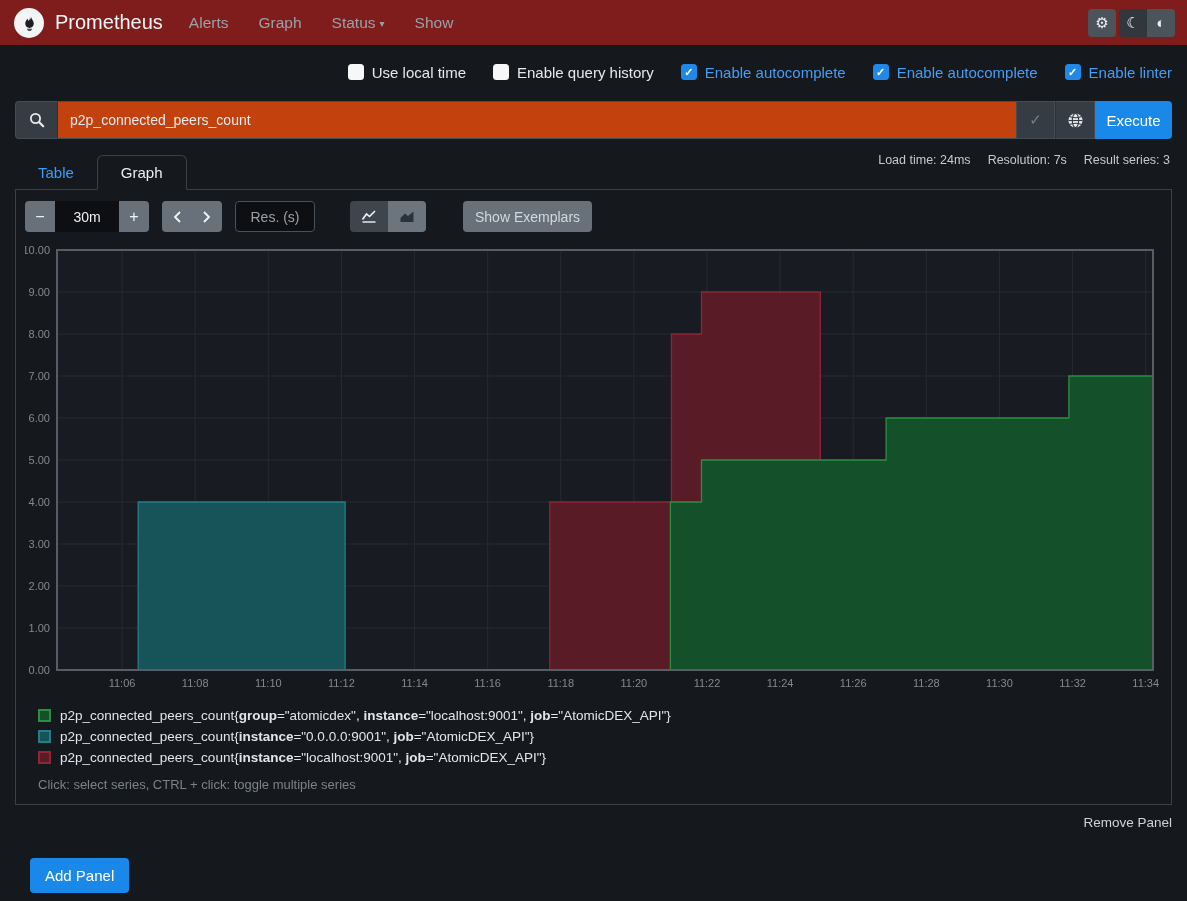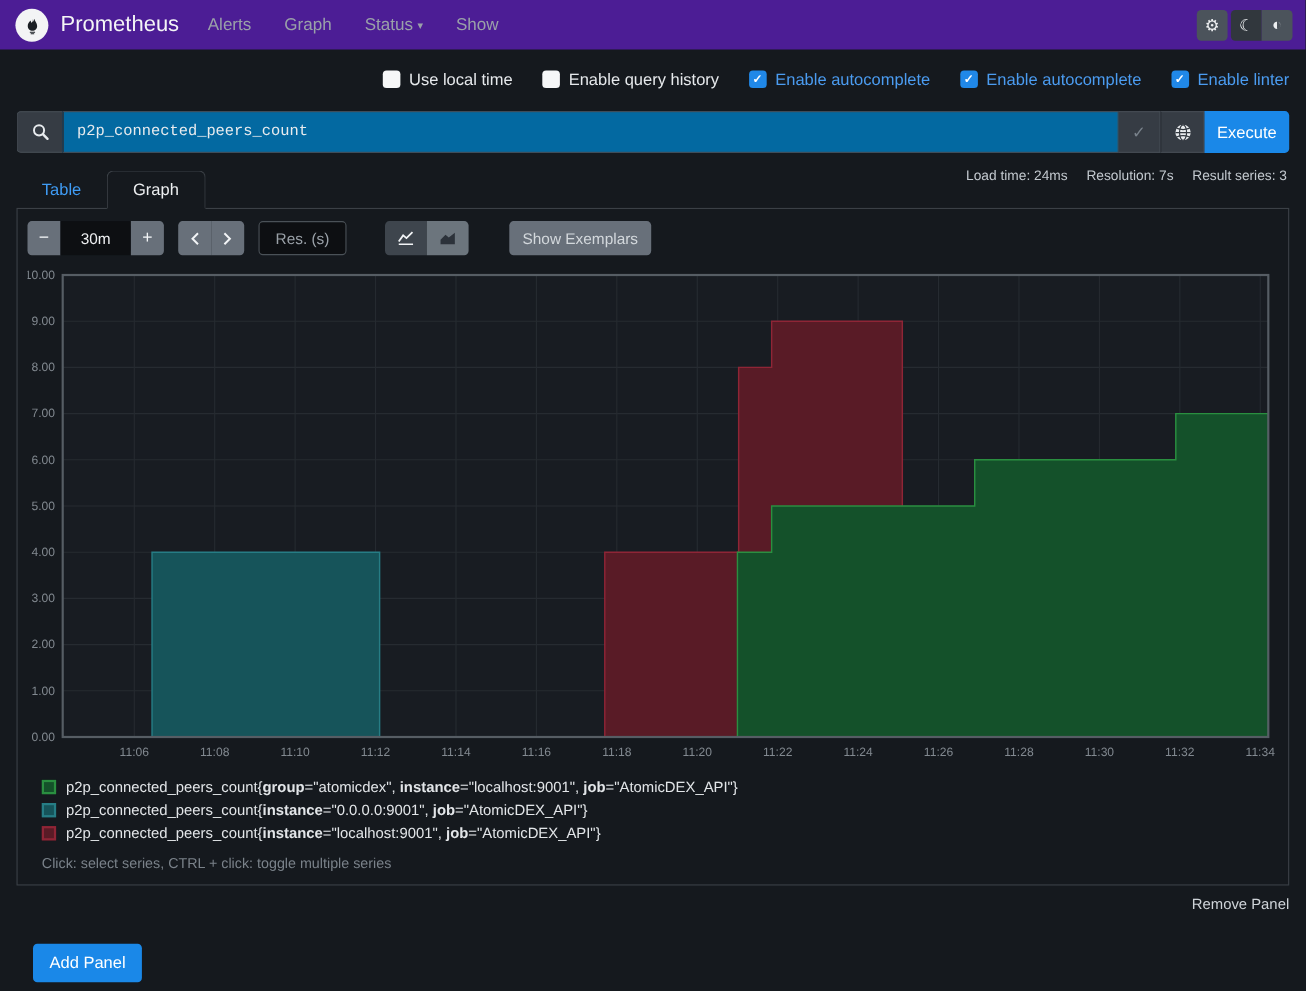--- a/index.html
+++ b/index.html
@@ -1,21 +1,21 @@
 <!DOCTYPE html>
 <html><head>
 <meta charset="utf-8">
 <title>Prometheus</title>
 <style>
   * { margin:0; padding:0; box-sizing:border-box; }
   html,body { width:1187px; height:901px; background:#15191e; overflow:hidden;
     font-family:"Liberation Sans", sans-serif; color:#e9ecef; }
 
   
-  .navbar { height:45px; background:#4c1d95; display:flex; align-items:center; padding:0 12px 0 14px; }
+  .navbar { height:45px; background:#7f1d1d; display:flex; align-items:center; padding:0 12px 0 14px; }
   .brand { display:flex; align-items:center; gap:11px; margin-right:26px; cursor:pointer; }
   .brand-logo { width:30px; height:30px; border-radius:50%; background:#f3f4f5; display:flex; align-items:center; justify-content:center; }
   .brand-logo svg { width:19px; height:19px; fill:#1b1f24; }
   .brand-title { font-size:20px; color:#f4f5f6; }
   .nav-links { display:flex; align-items:center; gap:30px; flex:1; }
   .nav-link { color:#9aa1a9; font-size:15.5px; cursor:pointer; }
   .nav-link .caret { font-size:10px; position:relative; top:-1px; margin-left:4px; }
   .theme-group { display:flex; align-items:center; }
   .tbtn { width:28px; height:28px; display:flex; align-items:center; justify-content:center;
           background:#4b535b; color:#eef0f2; font-size:15px; cursor:pointer; border:none; }
@@ -32,22 +32,22 @@
               align-items:center; justify-content:center; }
   .opt.checked .box { background:#2088e8; }
   .opt .box .mark { display:none; color:#fff; font-size:11px; line-height:1; font-weight:bold; }
   .opt.checked .box .mark { display:block; }
   .opt.checked .lbl { color:#4b9cf1; }
 
   
   .query-row { display:flex; margin-top:16px; height:38px; }
   .addon { background:#363c44; border:1px solid #454c54; display:flex; align-items:center; justify-content:center; }
   .addon.search { width:42px; border-radius:4px 0 0 4px; border-right:none; }
-  .query-input { flex:1; background:#0369a1; border:1px solid #454c54; border-left:1px solid #2c3138;
-      color:#e8ebee; font-family:Liberation Mono, monospace; font-size:14px; padding:0 12px; outline:none; }
+  .query-input { flex:1; background:#c2410c; border:1px solid #454c54; border-left:1px solid #2c3138;
+      color:#e8ebee; font-family:Liberation Sans, sans-serif; font-size:14px; padding:0 12px; outline:none; }
   .addon.check { width:38px; border-left:none; color:#79828b; font-size:15px; cursor:pointer; }
   .addon.globe { width:40px; border-left:1px solid #2c3138; cursor:pointer; }
   .exec-btn { width:77px; background:#1a88e8; color:#fff; border:none; border-radius:0 4px 4px 0;
       font-size:15px; cursor:pointer; font-family:inherit; }
 
   
   .tabs-row { display:flex; align-items:flex-end; margin-top:14px; position:relative; height:36px; }
   .tab { font-size:15px; padding:8px 23px; cursor:pointer; border-radius:6px 6px 0 0; }
   .tab.inactive { color:#3f9cf5; }
   .tab.active { color:#edeff1; background:#15191e; border:1px solid #3b4046; border-bottom:1px solid #15191e;

